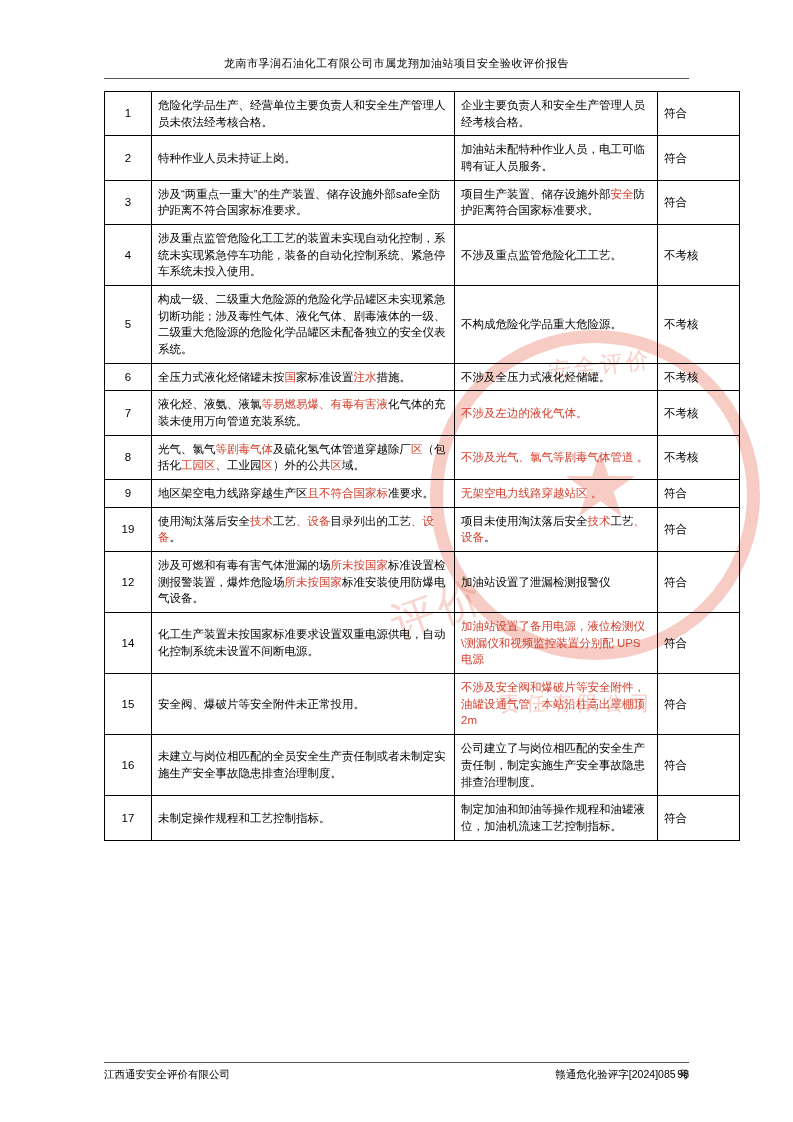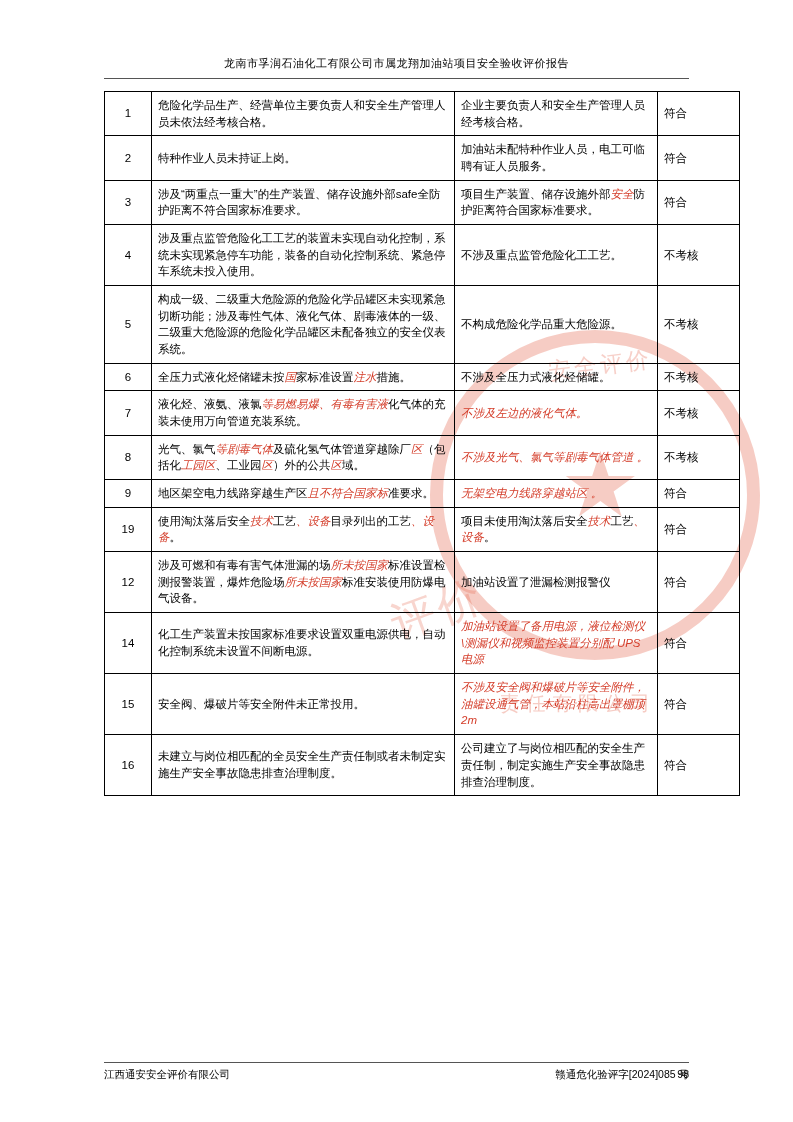--- a/index.html
+++ b/index.html
@@ -128,21 +128,21 @@
     width: 290px;
   }
   td.actual {
     width: 190px;
   }
   td.result {
     width: 69px;
     text-align: left;
     white-space: nowrap;
   }
-  .rtext { color: #d43d2a; font-style: italic; }
+  .rtext { color: #d43d2a; }
 
   
   .footer {
     position: absolute;
     left: 104px;
     top: 1068px;
     width: 585px;
     font-size: 10.5px;
     z-index: 3;
   }
@@ -269,20 +269,26 @@
             <td class="item">安全阀、爆破片等安全附件未正常投用。</td>
             <td class="actual"><span class="rtext">不涉及安全阀和爆破片等安全</span><span class="rtext">附件，油罐设通气管，本站沿</span><span class="rtext">柱高出罩棚顶 2m</span></td>
             <td class="result">符合</td>
           </tr>
           <tr>
             <td class="num">16</td>
             <td class="item">未建立与岗位相匹配的全员安全生产责任制或者未制定实施生产安全事故隐患排查治理制度。</td>
             <td class="actual">公司建立了与岗位相匹配的安全生产责任制，制定实施生产安全事故隐患排查治理制度。</td>
             <td class="result">符合</td>
           </tr>
+          <tr>
+            <td class="num">17</td>
+            <td class="item">未制定操作规程和工艺控制指标。</td>
+            <td class="actual">制定加油和卸油等操作规程和油罐液位，加油机流速工艺控制指标。</td>
+            <td class="result">符合</td>
+          </tr>
         </tbody>
     </table>
   </div>
 
   <div class="footer-rule"></div>
   <div class="footer">
     <span class="left">江西通安安全评价有限公司</span>
     <span class="center">98</span>
     <span class="right">赣通危化验评字[2024]085 号</span>
   </div>

